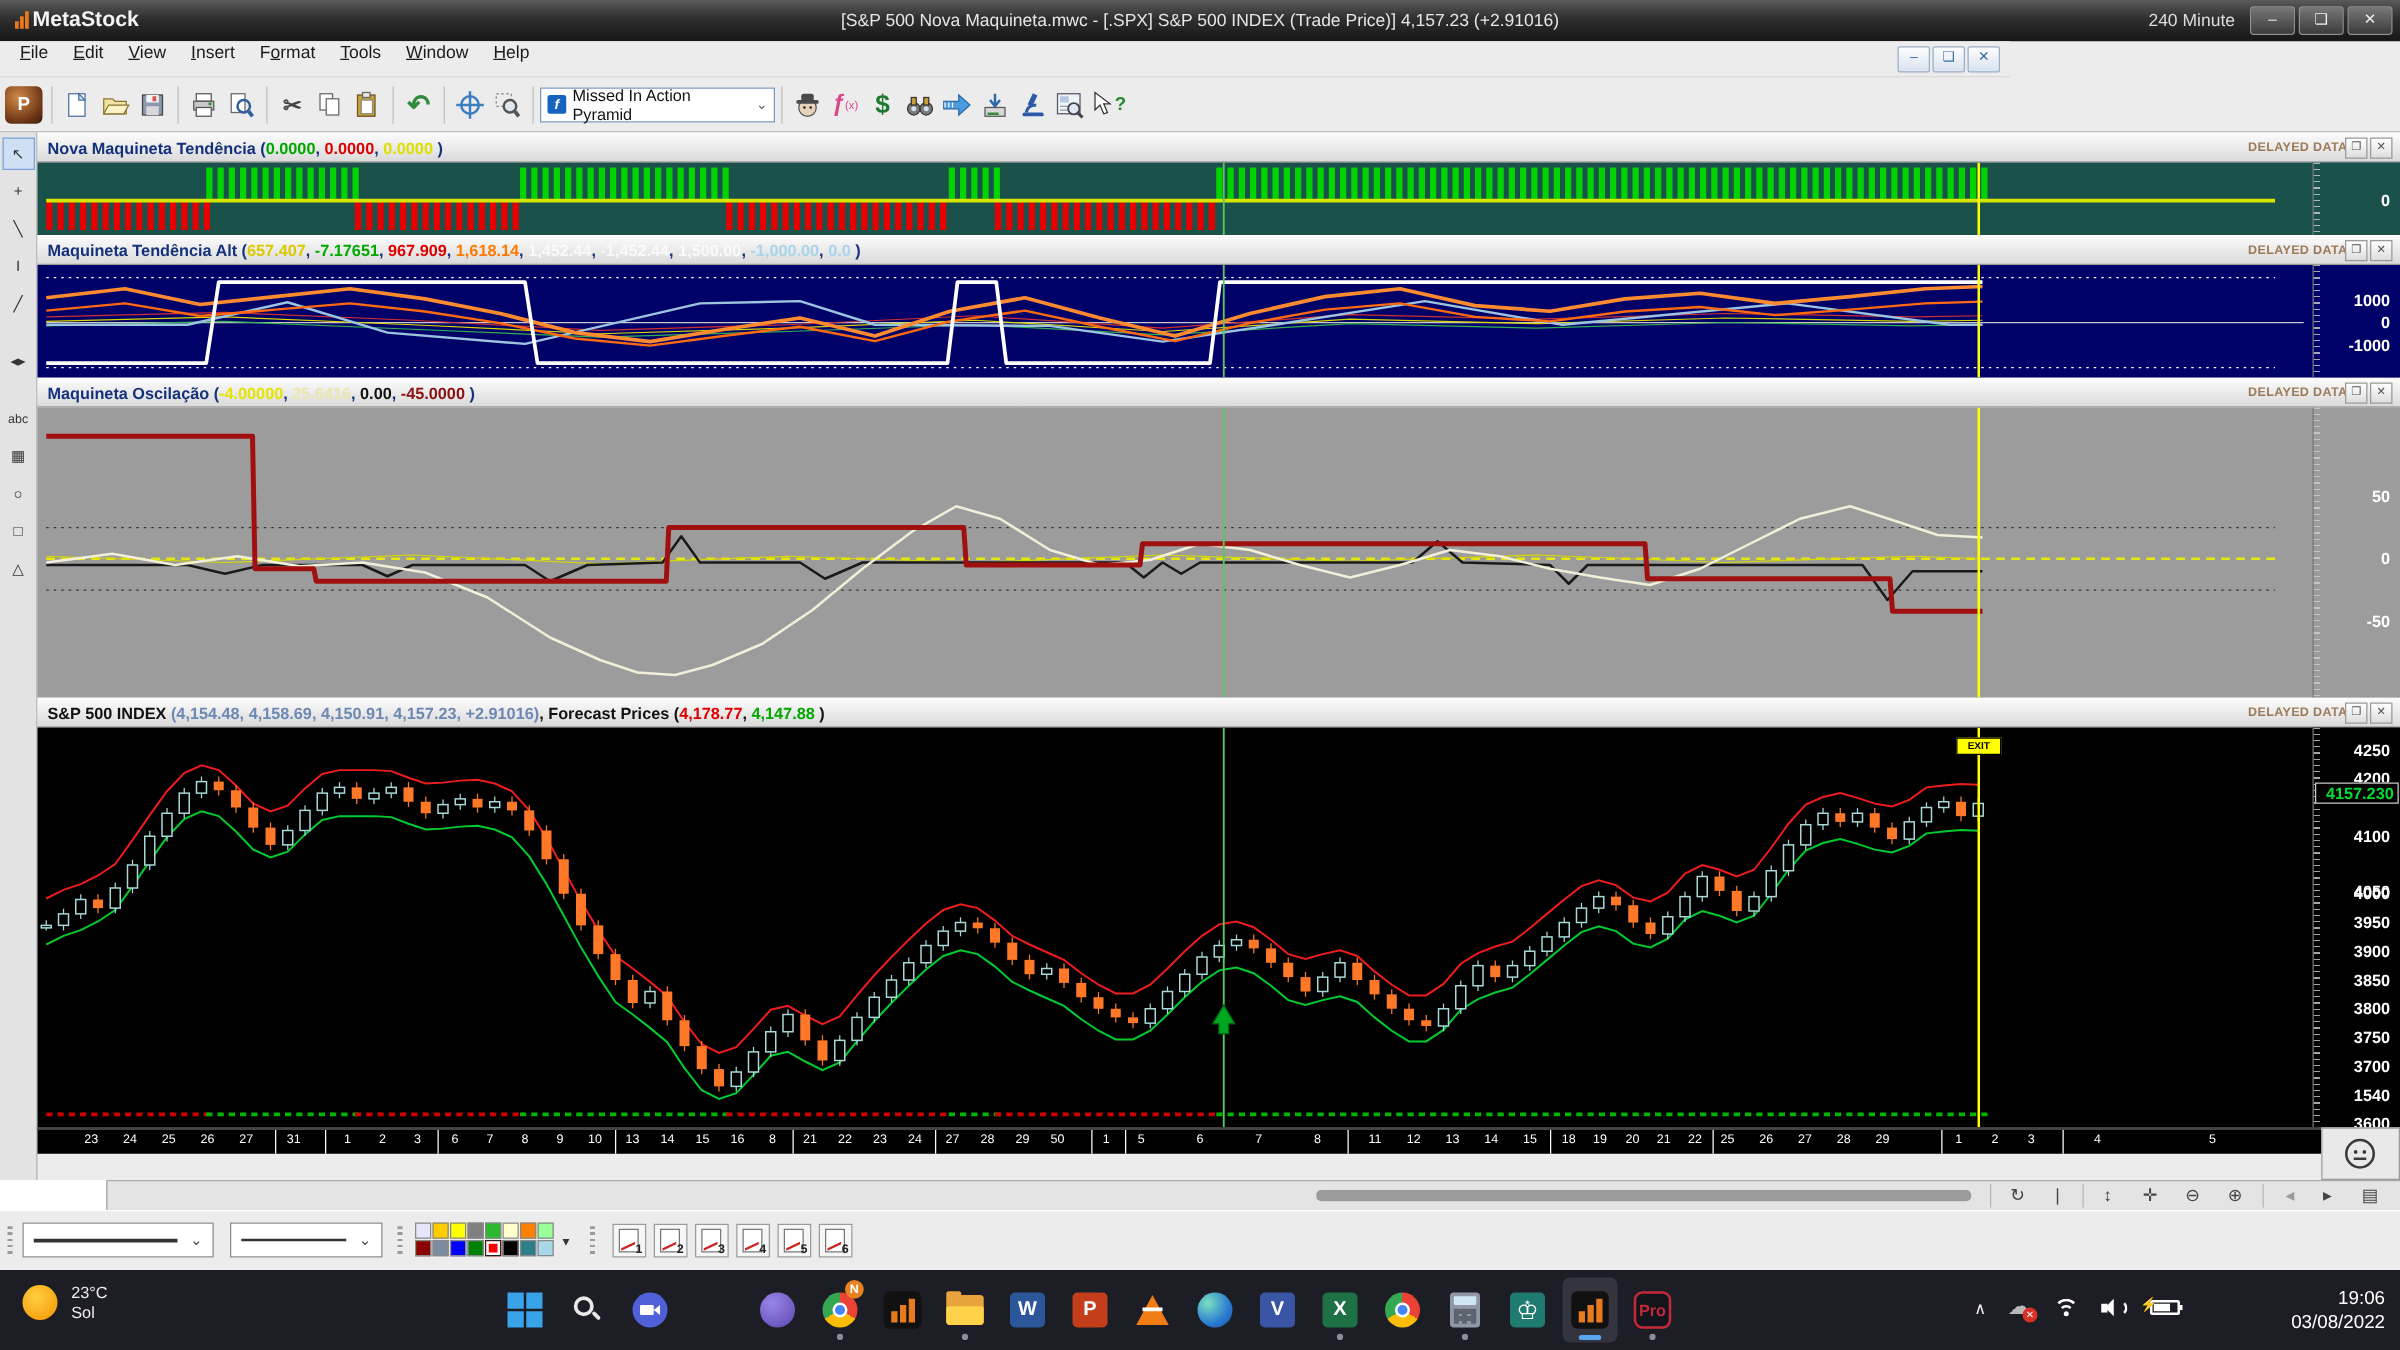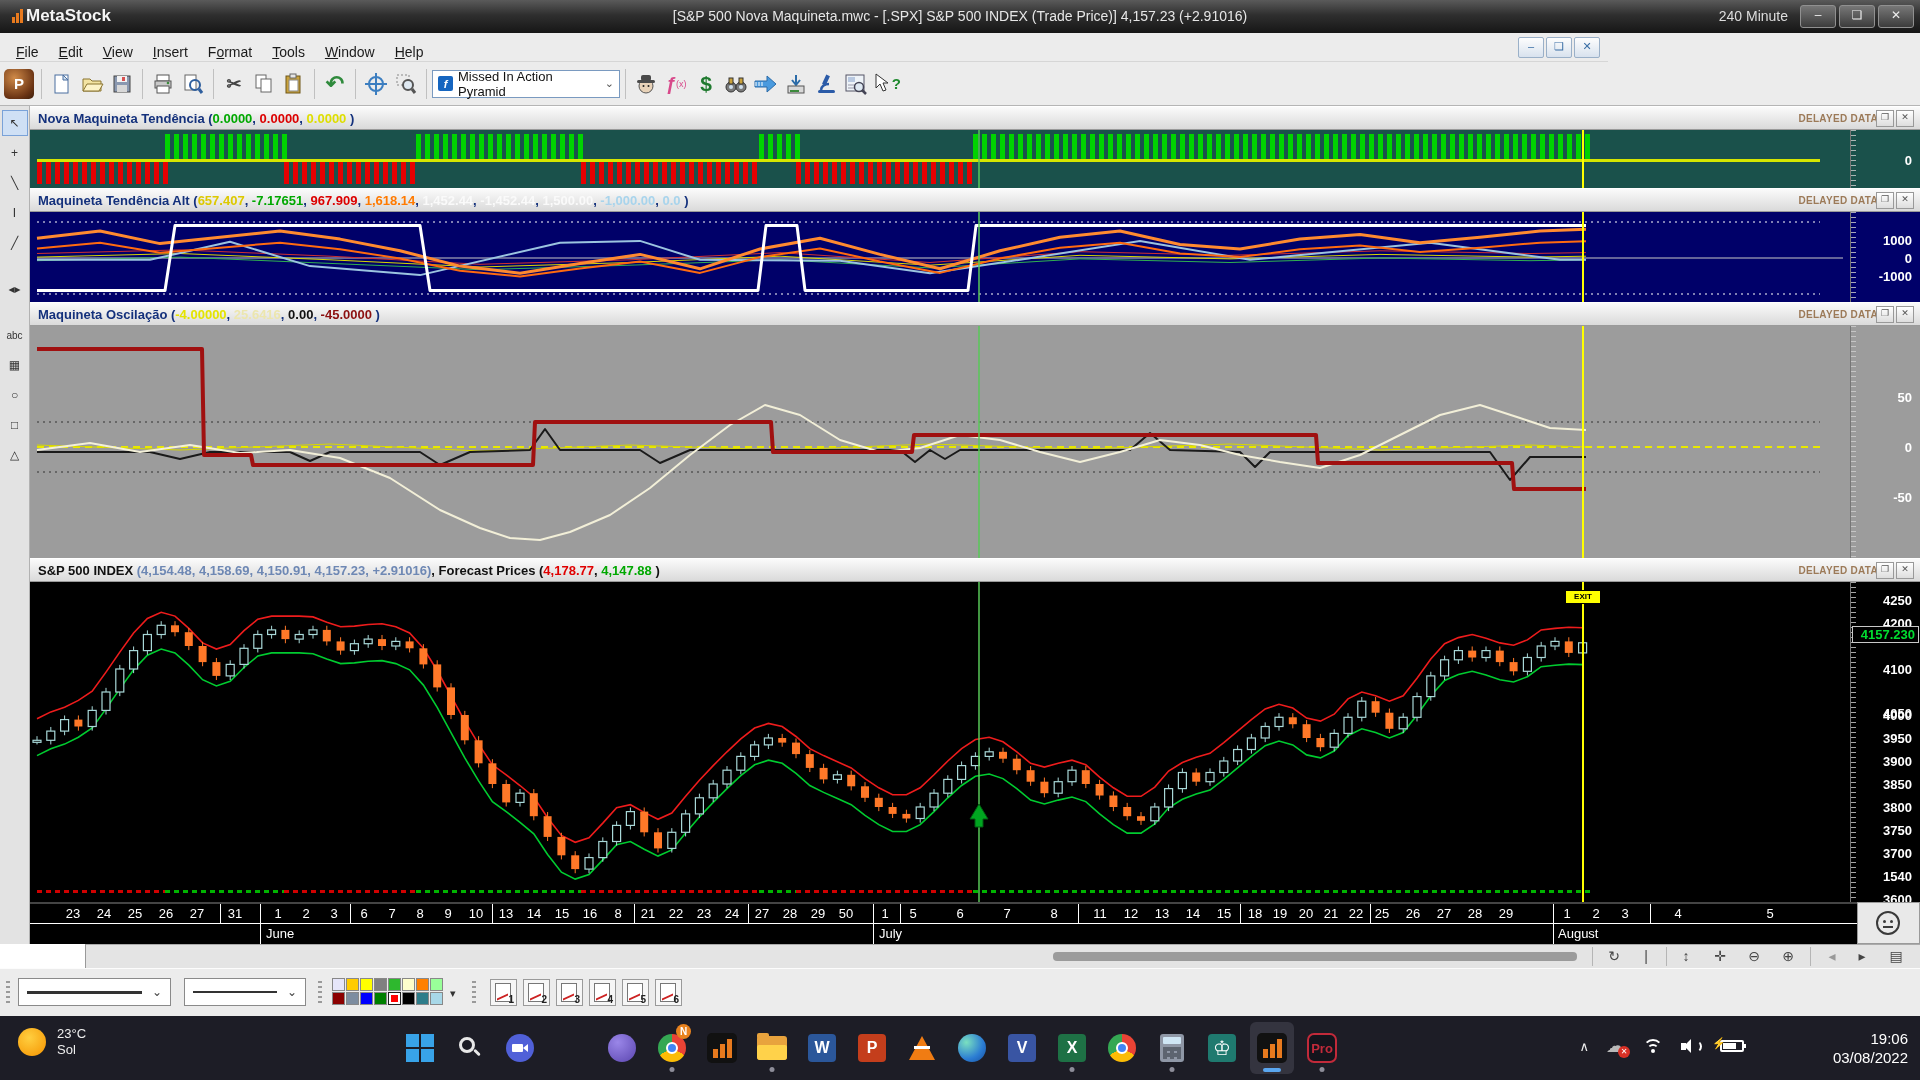--- a/index.html
+++ b/index.html
@@ -11,21 +11,21 @@
   .logo{position:absolute;left:12px;top:6px;font-weight:bold;font-size:17px;color:#f4f4f4;display:flex;align-items:center;gap:3px;}
   .logo-bars{display:inline-flex;align-items:flex-end;gap:1px;height:14px;}
   .logo-bars i{display:block;width:3px;background:#e87a1e;}
   .title-text{position:absolute;left:300px;right:300px;top:8px;text-align:center;font-size:14px;color:#e6e6e6;white-space:nowrap;}
   .interval{position:absolute;right:132px;top:8px;font-size:14px;color:#ddd;}
   .win-btns{position:absolute;right:6px;top:5px;display:flex;gap:3px;}
   .win-btn{width:34px;height:21px;background:linear-gradient(#777,#3c3c3c);border:1px solid #909090;border-radius:3px;
     color:#eee;font-size:12px;text-align:center;line-height:19px;}
   
   .menubar{position:absolute;top:33px;left:0;width:1608px;height:29px;background:#ececec;border-bottom:1px solid #d6d6d6;
-    display:flex;align-items:flex-end;padding-left:6px;box-sizing:border-box;}
+    display:flex;align-items:flex-start;padding-left:6px;box-sizing:border-box;}
   .menu-item{padding:4px 10px;font-size:14px;color:#1a1a1a;}
   .menu-item u{text-decoration:underline;}
   .child-controls{position:absolute;right:8px;top:4px;display:flex;gap:2px;}
   .cc-btn{width:24px;height:19px;border:1px solid #9ab0c8;background:linear-gradient(#fdfdfd,#d8e2ee);color:#3a6ea5;
     font-size:11px;text-align:center;line-height:17px;border-radius:2px;}
   
   .toolbar{position:absolute;top:62px;left:0;width:1920px;height:44px;background:#ececec;border-bottom:1px solid #b5b5b5;
     display:flex;align-items:center;padding-left:4px;box-sizing:border-box;}
   .tb-sep{width:1px;height:30px;background:#c0c0c0;margin:0 5px;flex:none;}
   .tb-btn{width:30px;height:30px;display:flex;align-items:center;justify-content:center;flex:none;}
@@ -59,21 +59,21 @@
   .axis::before{content:"";position:absolute;left:0;top:0;bottom:0;width:5px;
     background:repeating-linear-gradient(to bottom,#cfcfcf 0 1px,transparent 1px 5px);opacity:.8;}
   .axis-label{position:absolute;right:8px;transform:translateY(-50%);font-size:13px;font-weight:bold;color:#fff;}
   .exit-tag{position:absolute;width:36px;height:14px;background:#ffff00;border:1px solid #000;color:#000;
     font-size:8px;font-weight:bold;text-align:center;line-height:12px;box-sizing:border-box;z-index:5;}
   .price-tag{position:absolute;width:67px;height:17px;background:#000;border:1px solid #c8c8c8;color:#00dd30;
     font-size:13px;font-weight:bold;text-align:right;line-height:15px;box-sizing:border-box;padding-right:3px;z-index:5;}
   
   .date-days{position:absolute;left:30px;top:902px;width:1827px;height:21px;background:#000;border-top:2px solid #444;box-sizing:border-box;}
   .date-months{position:absolute;left:30px;top:923px;width:1827px;height:21px;background:#000;border-top:1px solid #fff;box-sizing:border-box;}
-  .day-label{position:absolute;top:2px;transform:translateX(-50%);color:#fff;font-size:13px;}
+  .day-label{position:absolute;top:2px;transform:translateX(-50%);color:#fff;font-size:10px;}
   .month-label{position:absolute;top:2px;color:#fff;font-size:13px;}
   .vsep{position:absolute;top:0;width:1px;height:100%;background:#fff;}
   .corner-btn{position:absolute;left:1857px;top:902px;width:63px;height:42px;background:#e9e9e9;border:1px solid #9a9a9a;box-sizing:border-box;}
   .smiley{position:absolute;left:18px;top:8px;width:24px;height:24px;border:2px solid #3a3a3a;border-radius:50%;box-sizing:border-box;}
   .smiley i{position:absolute;width:3px;height:3px;background:#3a3a3a;border-radius:50%;top:7px;}
   .smiley i.l{left:5px}.smiley i.r{right:5px}
   .smiley b{position:absolute;left:5px;right:5px;bottom:5px;height:2px;background:#3a3a3a;}
   
   .scroll-row{position:absolute;top:944px;left:0;width:1920px;height:24px;background:#e4e4e4;border-top:1px solid #ababab;box-sizing:border-box;}
   .scroll-thumb{position:absolute;left:1053px;top:7px;width:524px;height:9px;background:#9b9b9b;border-radius:4px;}
@@ -1097,28 +1097,20 @@
       <div class="vsep" style="left: 604px;"></div>
       <div class="vsep" style="left: 718px;"></div>
       <div class="vsep" style="left: 843px;"></div>
       <div class="vsep" style="left: 870px;"></div>
       <div class="vsep" style="left: 1048px;"></div>
       <div class="vsep" style="left: 1210px;"></div>
       <div class="vsep" style="left: 1340px;"></div>
       <div class="vsep" style="left: 1523px;"></div>
       <div class="vsep" style="left: 1620px;"></div>
     </div>
-  <div class="date-months" id="date-months">
-      <div class="month-label" style="left: 236px;">June</div>
-      <div class="month-label" style="left: 849px;">July</div>
-      <div class="month-label" style="left: 1528px;">August</div>
-      <div class="vsep" style="left: 230px;"></div>
-      <div class="vsep" style="left: 843px;"></div>
-      <div class="vsep" style="left: 1523px;"></div>
-    </div>
   <div class="corner-btn">
     <div class="smiley">
         <i class="l"></i>
         <i class="r"></i>
         <b></b>
       </div>
   </div>
 
   
   <div class="scroll-row">

